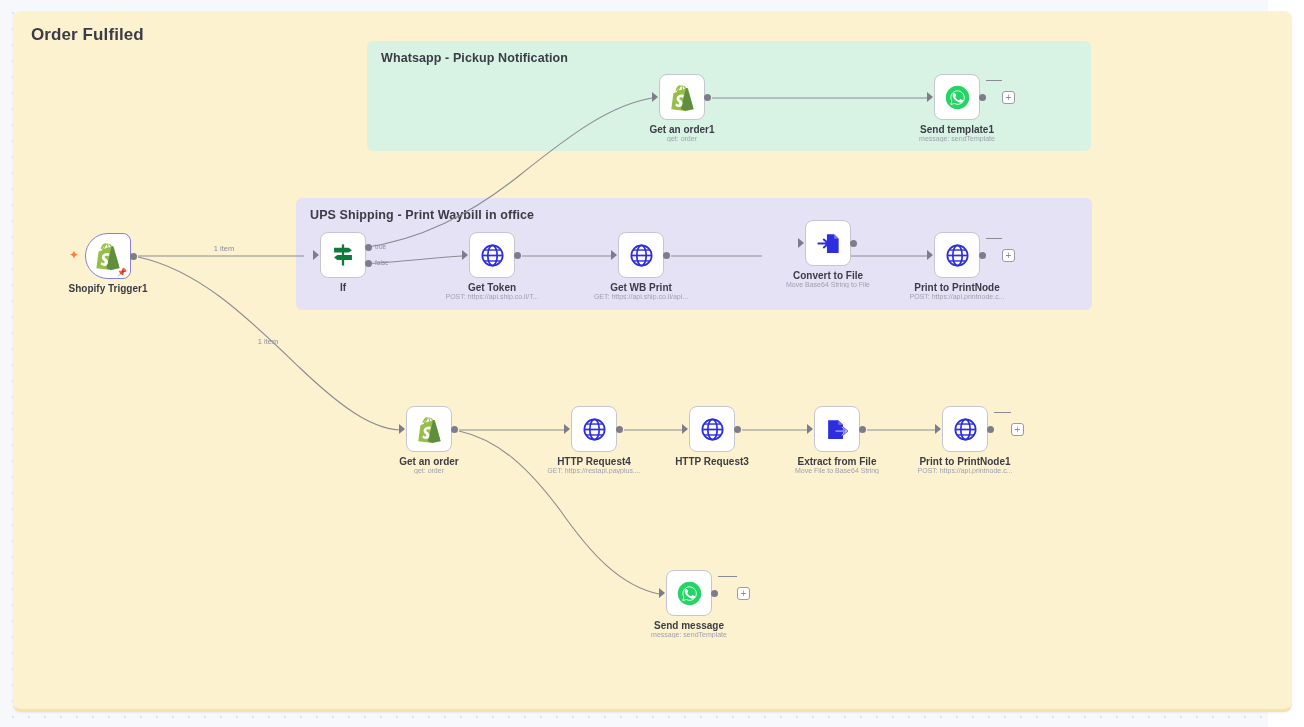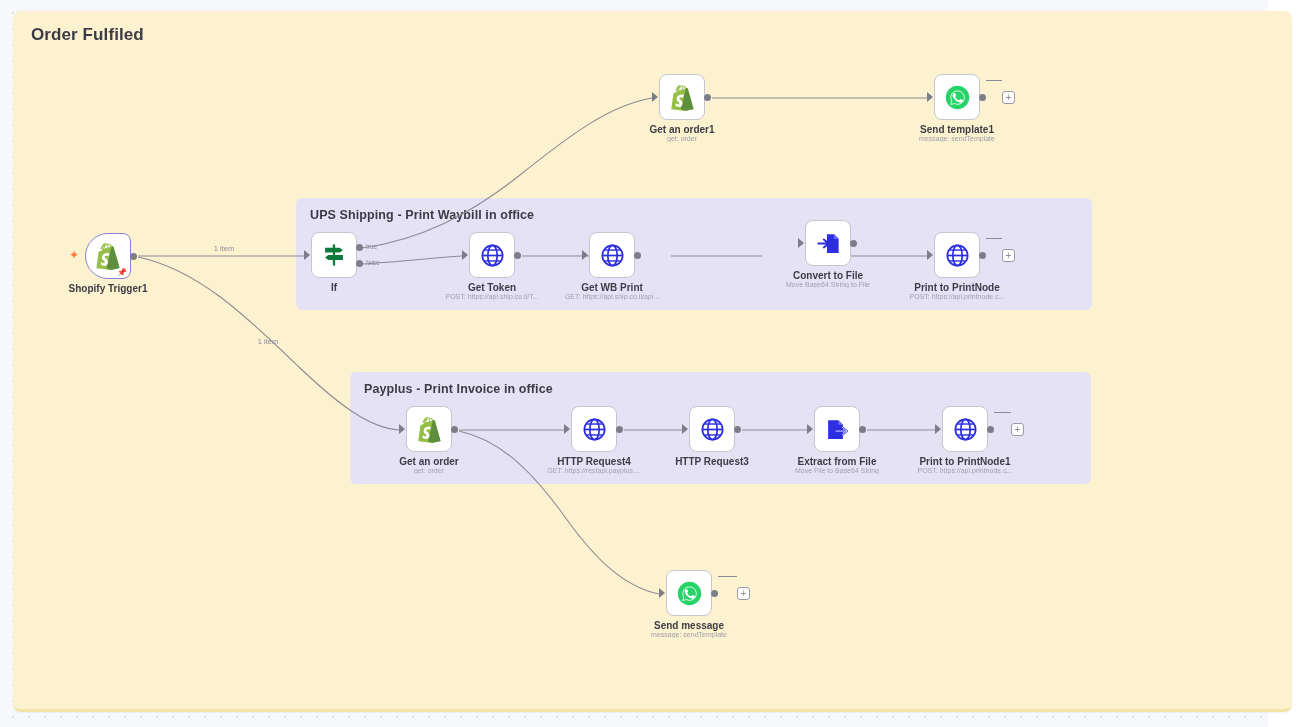--- a/index.html
+++ b/index.html
@@ -209,28 +209,28 @@
 </style>
 </head>
 <body>
 
 <div id="canvas">
 
   <div id="sticky-note">
     <div id="sticky-title">Order Fulfiled</div>
   </div>
 
+  <div class="group-box group-green" style="left:367px;top:41px;width:724px;height:110px;">
+    <div class="group-title">Whatsapp - Pickup Notification</div>
+  </div>
 
   <div class="group-box group-purple" style="left:296px;top:198px;width:796px;height:112px;">
     <div class="group-title">UPS Shipping - Print Waybill in office</div>
   </div>
 
-  <div class="group-box group-purple" style="left:350px;top:372px;width:741px;height:112px;">
-    <div class="group-title">Payplus - Print Invoice in office</div>
-  </div>
 
 
   <svg id="edges">
 
     <path class="edge-path" d="M 138 256 L 304 256"></path>
 
     <path class="edge-path" d="M 138 257 C 200 270, 250 320, 300 368 C 340 406, 370 428, 399 430"></path>
 
     <path class="edge-path" d="M 362 248 C 420 240, 470 215, 520 175 C 570 135, 610 105, 652 98"></path>
 
@@ -295,21 +295,21 @@
         <path d="M16 7.5c-4.7 0-8.5 3.8-8.5 8.5 0 1.6.4 3.1 1.2 4.4l-1.3 4.6 4.8-1.3c1.2.7 2.6 1 4 1 4.7 0 8.5-3.8 8.5-8.5S20.7 7.5 16 7.5z" fill="none" stroke="#fff" stroke-width="1.1"></path>
       </svg>
     </div>
     <div class="port-out"></div>
     <div class="plus-stub" style="left:52px;width:16px;"></div>
     <div class="plus-endpoint" style="left:68px;top:17px;">+</div>
     <div class="node-label">Send template1</div>
     <div class="node-sub">message: sendTemplate</div>
   </div>
 
-  <div class="node" style="left:311px;top:232px;">
+  <div class="node" style="left:320px;top:232px;">
     <div class="port-in"></div>
     <div class="node-box">
       <svg class="icon-svg" width="26" height="26" viewBox="0 0 32 32">
         <rect x="14.6" y="3" width="2.8" height="26" fill="#0e7a3c"></rect>
         <path d="M5 7 h18 l4 3 -4 3 H5 z" fill="#0e7a3c"></path>
         <path d="M27 16 H9 l-4 3 4 3 h18 z" fill="#0e7a3c"></path>
       </svg>
     </div>
     <div class="port-out out-true"></div>
     <div class="port-tag tag-true">true</div>
@@ -327,21 +327,21 @@
         <line x1="3" y1="16" x2="29" y2="16" stroke="#2d2ee0" stroke-width="2.2"></line>
         <line x1="5.5" y1="9" x2="26.5" y2="9" stroke="#2d2ee0" stroke-width="1.8"></line>
         <line x1="5.5" y1="23" x2="26.5" y2="23" stroke="#2d2ee0" stroke-width="1.8"></line>
       </svg>
     </div>
     <div class="port-out"></div>
     <div class="node-label">Get Token</div>
     <div class="node-sub">POST: https://api.ship.co.il/T...</div>
   </div>
 
-  <div class="node" style="left:589px;top:232px;padding-left:36px;">
+  <div class="node" style="left:618px;top:232px;padding-left:36px;">
     <div class="port-in"></div>
     <div class="node-box">
       <svg class="icon-svg" width="25" height="25" viewBox="0 0 32 32">
         <circle cx="16" cy="16" r="13" fill="none" stroke="#2d2ee0" stroke-width="2.2"></circle>
         <ellipse cx="16" cy="16" rx="6" ry="13" fill="none" stroke="#2d2ee0" stroke-width="2.2"></ellipse>
         <line x1="3" y1="16" x2="29" y2="16" stroke="#2d2ee0" stroke-width="2.2"></line>
         <line x1="5.5" y1="9" x2="26.5" y2="9" stroke="#2d2ee0" stroke-width="1.8"></line>
         <line x1="5.5" y1="23" x2="26.5" y2="23" stroke="#2d2ee0" stroke-width="1.8"></line>
       </svg>
     </div>

